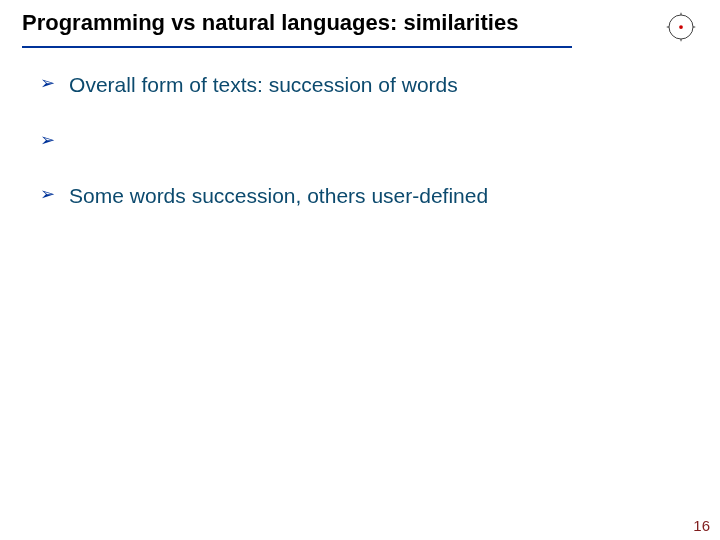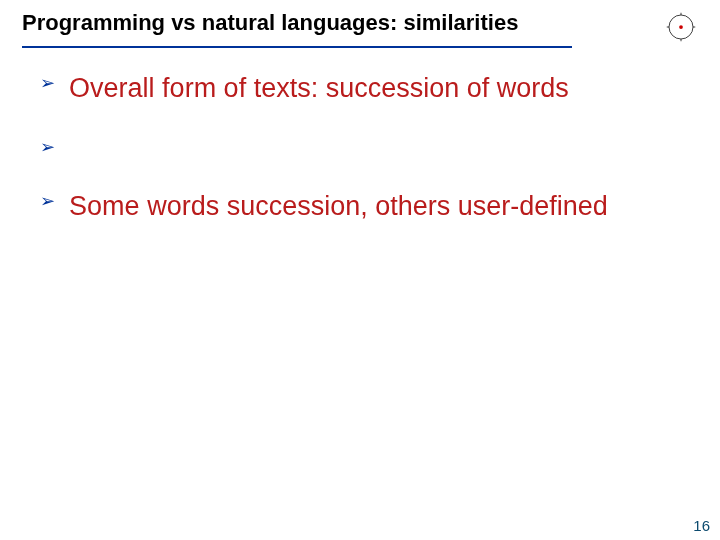--- a/index.html
+++ b/index.html
@@ -66,30 +66,30 @@
   }
   .bullet-mark {
     font-family: "Wingdings", "Zapf Dingbats", sans-serif;
     font-size: 18px;
     color: #003399;
     margin-right: 14px;
     margin-top: 2px;
     line-height: 1.1;
   }
   .bullet-text {
-    font-size: 27px;
-    color: #b91c1c;
+    font-size: 21px;
+    color: #0c4a6e;
     line-height: 1.2;
   }
   .page-number {
     position: absolute;
     bottom: 6px;
     right: 10px;
     font-size: 15px;
-    color: #0c4a6e;
+    color: #7f1d1d;
   }
 </style>
 </head>
 <body>
 
 <div class="slide">
 
   <div class="title-row">
     <div class="title">Programming vs natural languages: similarities</div>
   </div>

